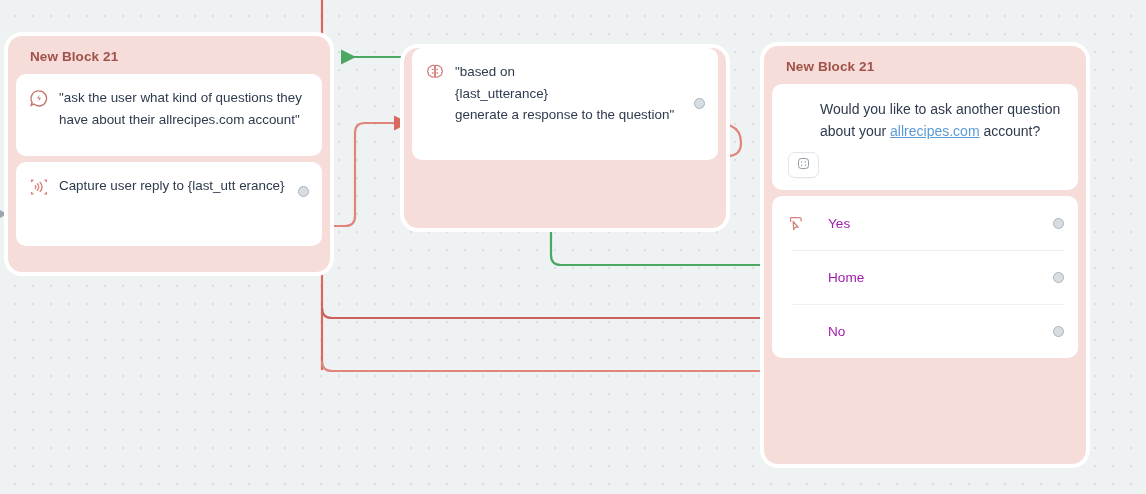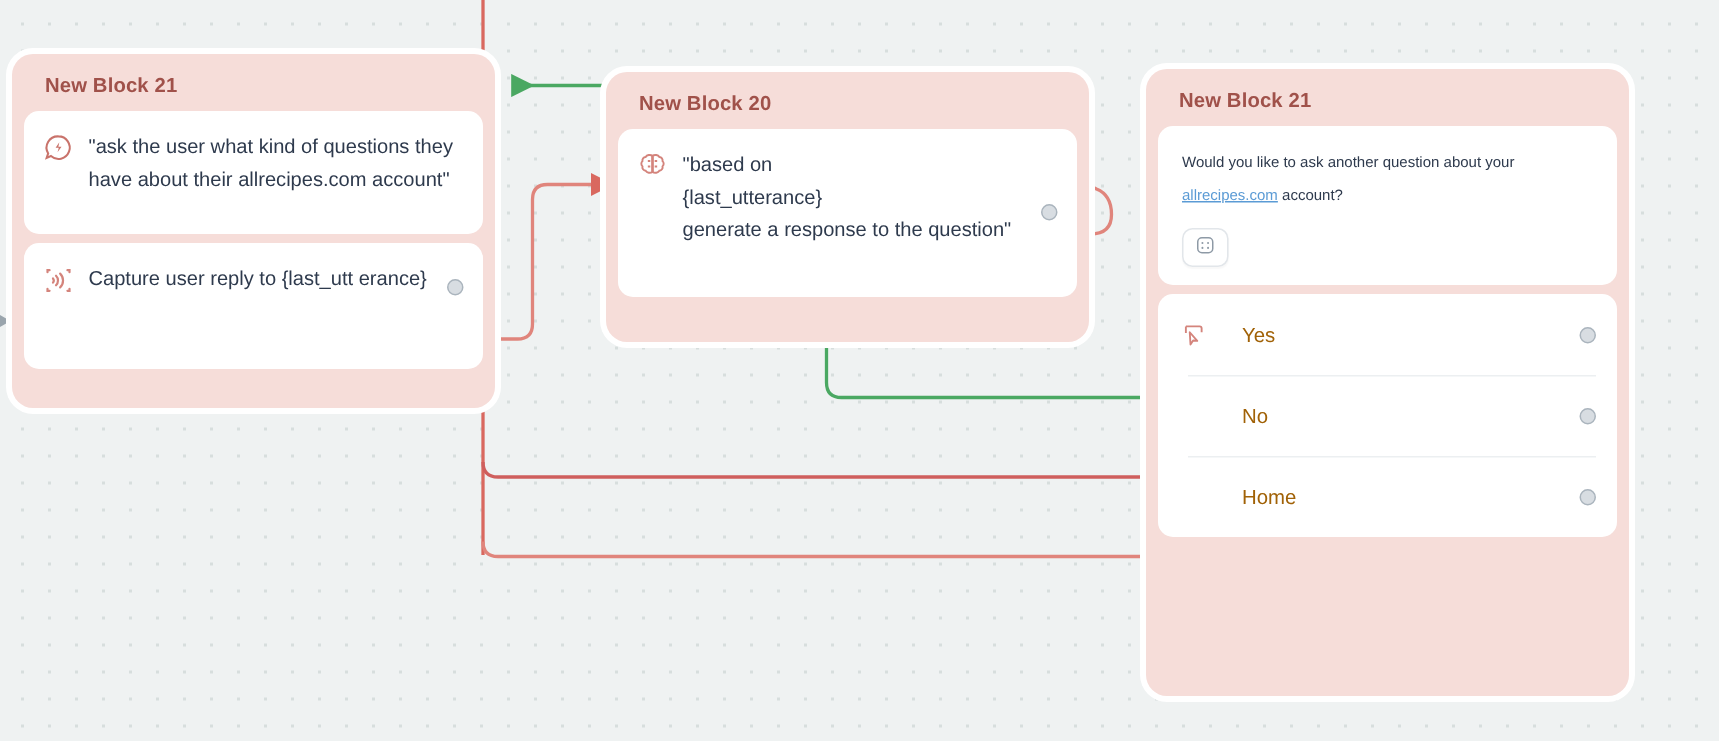--- a/index.html
+++ b/index.html
@@ -82,21 +82,21 @@
   #blockA .card1{height:82px;}
   #blockA .card2{height:84px;}
 
   
   #blockB{left:404px;top:48px;width:322px;height:180px;}
   #blockB .card1{height:112px;}
 
   
   #blockC{left:764px;top:46px;width:322px;height:418px;}
   #blockC .msgcard{padding:14px 16px 12px 16px;}
-  .msgtext{color:#2e3a4d;font-size:10px;line-height:22px;}
+  .msgtext{color:#2e3a4d;font-size:14px;line-height:22px;margin-left:32px;}
   .msglink{color:#5b9bd5;text-decoration:underline;}
   .chipbtn{
     margin-top:10px;
     width:31px;height:26px;
     border:1px solid #e2e6ea;
     border-radius:7px;
     background:#fff;
     display:flex;align-items:center;justify-content:center;
     box-shadow:0 1px 1px rgba(0,0,0,.03);
     padding:0;
@@ -106,21 +106,21 @@
     position:relative;
     height:54px;
     display:flex;align-items:center;
     padding:0 14px 0 16px;
   }
   .btnrow + .btnrow::before{
     content:"";position:absolute;left:20px;right:14px;top:0;
     border-top:1px solid #eceff1;
   }
   .btnrow .cur{position:absolute;left:14px;top:50%;transform:translateY(-50%);width:20px;height:20px;}
-  .btnlabel{color:#a16207;font-size:13.6px;margin-left:40px;}
+  .btnlabel{color:#a21caf;font-size:13.6px;margin-left:40px;}
   .btnlabel.placeholder{color:#9aa5af;}
   .btnrow .port{right:14px;top:50%;margin-top:-5.5px;}
 
   
   #leftstub{position:absolute;left:0px;top:208px;z-index:3;}
 </style>
 </head>
 <body>
 
 <div id="canvas"></div>
@@ -185,21 +185,20 @@
           <path d="M8 10.5a2.4 2.4 0 0 1 0 3"></path>
         </svg>
       </span>
       <div class="ctext">Capture user reply to {last_utt erance}</div>
     </div>
     <span class="port" style="right:13px;top:24px;"></span>
   </div>
 </div>
 
 <div class="block" id="blockB">
-  <div class="block-title">New Block 20</div>
 
   <div class="card card1">
     <div class="row">
       <span class="ico">
         <svg width="22" height="22" viewBox="0 0 24 24" fill="none" stroke="#d4847c" stroke-width="1.4">
           <path d="M12 4.2c-1.6-1.1-4.1-.6-5 .9-1.6.2-2.6 1.5-2.3 3-1.1 1-1.1 2.8 0 3.8-.4 1.6.7 3 2.3 3.2.9 1.5 3.4 2 5 .9Z"></path>
           <path d="M12 4.2c1.6-1.1 4.1-.6 5 .9 1.6.2 2.6 1.5 2.3 3 1.1 1 1.1 2.8 0 3.8.4 1.6-.7 3-2.3 3.2-.9 1.5-3.4 2-5 .9Z"></path>
           <path d="M12 4.2v11.8"></path>
           <path d="M8.6 8h1.8M8.6 12h1.8M13.6 8h1.8M13.6 12h1.8"></path>
         </svg>
@@ -240,24 +239,24 @@
           <path d="M5.5 5.5h11a1.6 1.6 0 0 1 1.6 1.6v3"></path>
           <path d="M5.5 5.5v5.2"></path>
           <path d="M8.6 10.2 9.2 20l2.1-3.2 3.3.3-6-6.9Z"></path>
         </svg>
       </span>
       <span class="btnlabel">Yes</span>
       <span class="port"></span>
     </div>
 
     <div class="btnrow">
+      <span class="btnlabel">Home</span>
+      <span class="port"></span>
+    </div>
+
+    <div class="btnrow">
       <span class="btnlabel">No</span>
       <span class="port"></span>
     </div>
 
-    <div class="btnrow">
-      <span class="btnlabel">Home</span>
-      <span class="port"></span>
-    </div>
-
 
   </div>
 </div>
 
 </body></html>

